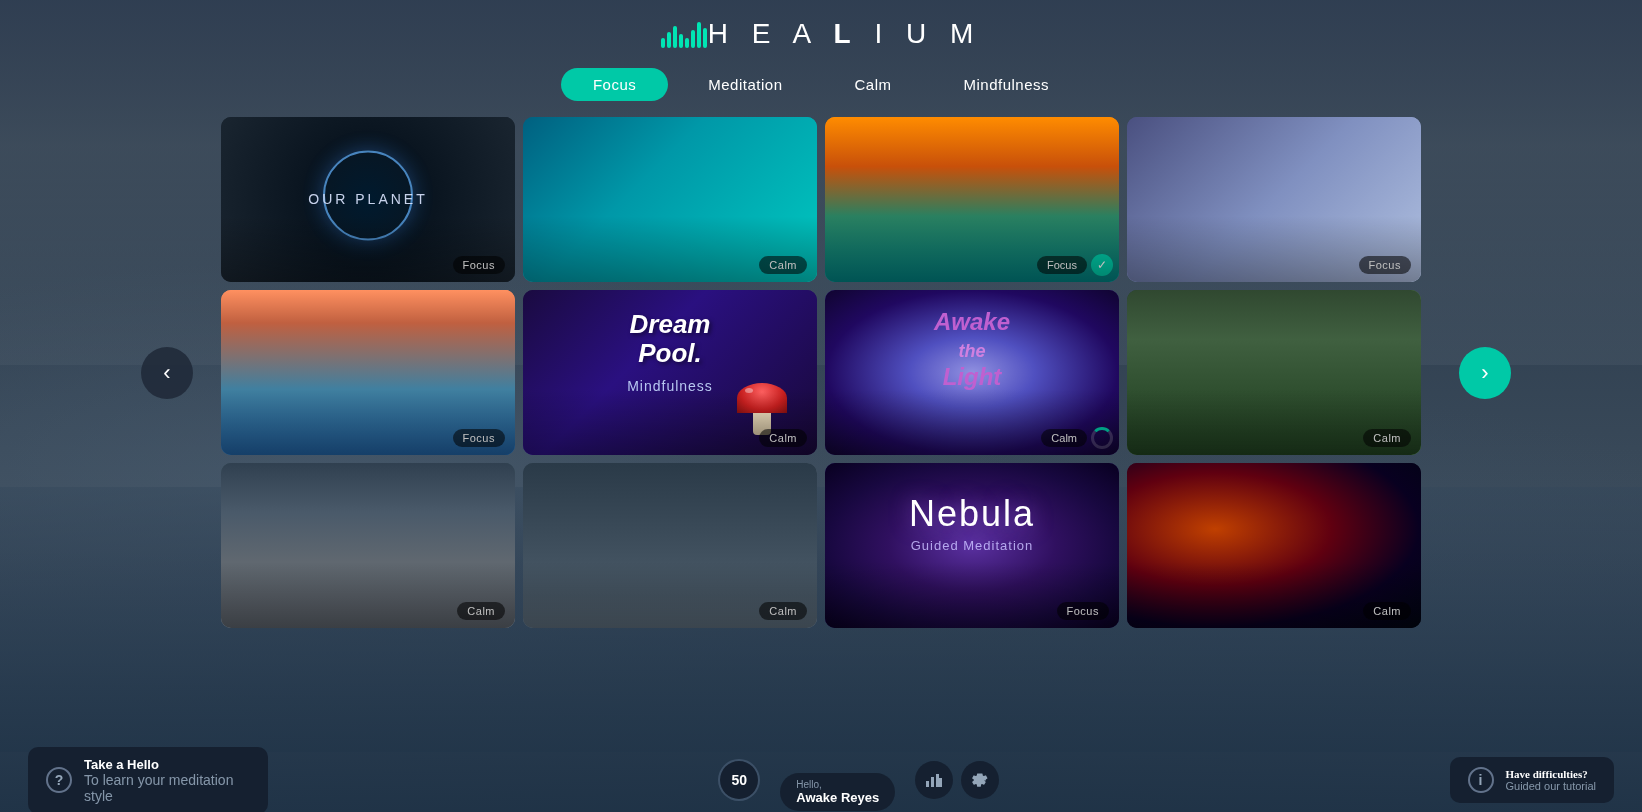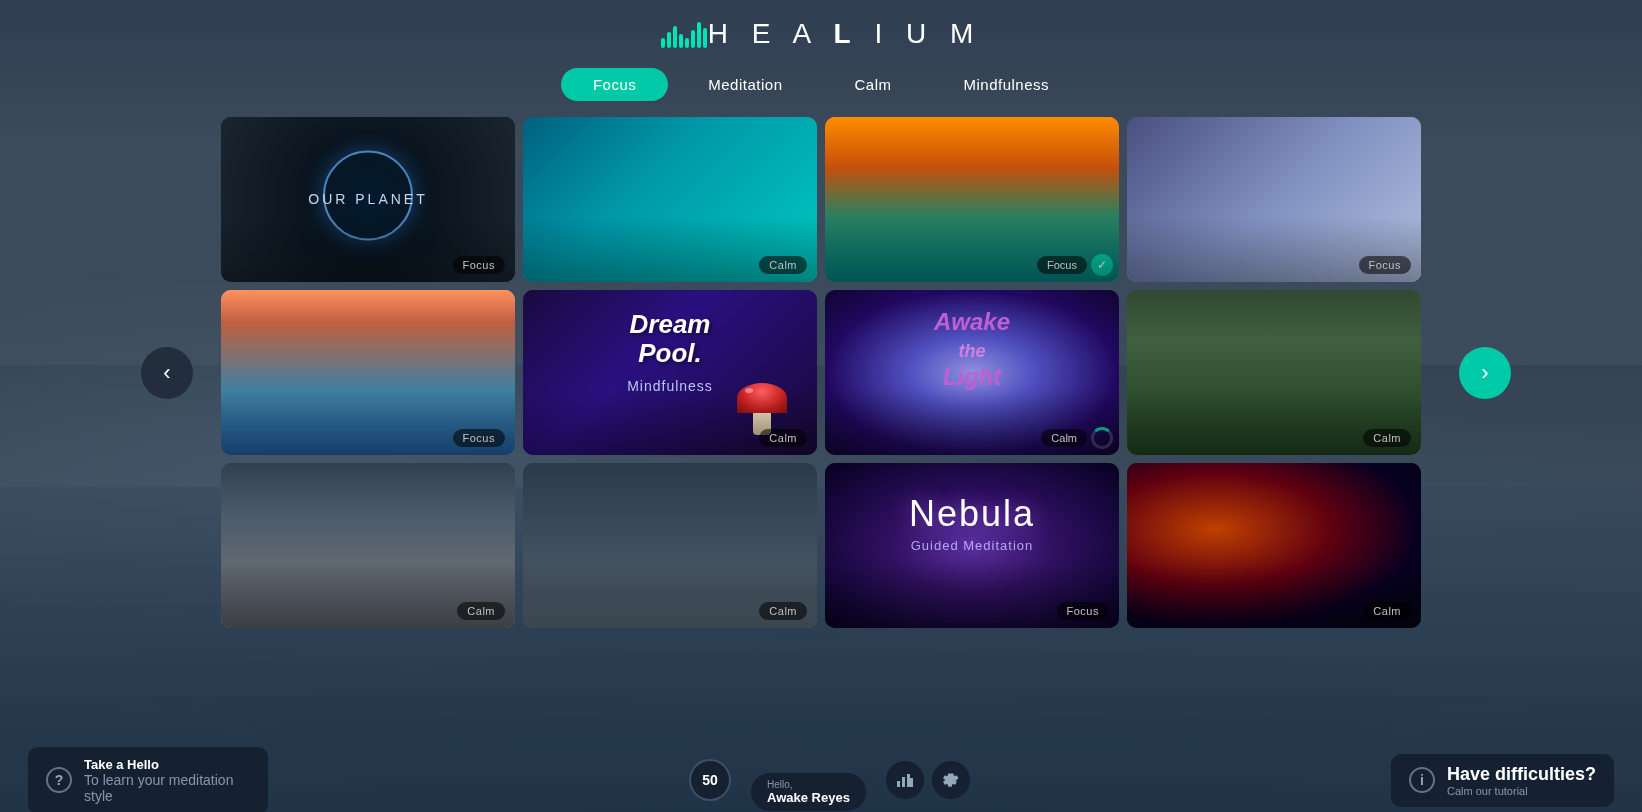--- a/index.html
+++ b/index.html
@@ -474,23 +474,24 @@
       border: 2px solid rgba(150,170,200,0.6);
       display: flex;
       align-items: center;
       justify-content: center;
       color: rgba(180,200,220,0.8);
       font-size: 14px;
       font-weight: bold;
       flex-shrink: 0;
     }
     .help-text .help-title {
-      font-size: 18px;
+      font-size: 11px;
       font-weight: 600;
       color: #fff;
+      font-family: Liberation Serif, serif;
     }
     .help-text .help-sub {
       font-size: 11px;
       color: rgba(180,200,220,0.7);
     }
 
     
     .bg-ocean {
       position: absolute;
       bottom: 60px;
@@ -680,17 +681,17 @@
           <path d="M9 11.5a2.5 2.5 0 1 0 0-5 2.5 2.5 0 0 0 0 5zm5.8-2a5.9 5.9 0 0 0 .05-.5 5.9 5.9 0 0 0-.05-.5l1.5-1.1a.4.4 0 0 0 .1-.5l-1.4-2.4a.4.4 0 0 0-.5-.1l-1.8.7a5.5 5.5 0 0 0-.9-.5l-.3-1.9a.4.4 0 0 0-.4-.3H6.5a.4.4 0 0 0-.4.3l-.3 1.9a5.5 5.5 0 0 0-.9.5l-1.8-.7a.4.4 0 0 0-.5.1L1.2 7a.4.4 0 0 0 .1.5l1.5 1.1a5.9 5.9 0 0 0 0 1l-1.5 1.1a.4.4 0 0 0-.1.5l1.4 2.4a.4.4 0 0 0 .5.1l1.8-.7a5.5 5.5 0 0 0 .9.5l.3 1.9a.4.4 0 0 0 .4.3h2.9a.4.4 0 0 0 .4-.3l.3-1.9a5.5 5.5 0 0 0 .9-.5l1.8.7a.4.4 0 0 0 .5-.1l1.4-2.4a.4.4 0 0 0-.1-.5l-1.5-1.1z"></path>
         </svg>
       </button>
     </div>
   </div>
 
   <div class="bottom-help">
     <div class="help-icon">i</div>
     <div class="help-text">
       <div class="help-title">Have difficulties?</div>
-      <div class="help-sub">Calm our tutorial</div>
+      <div class="help-sub">Guided our tutorial</div>
     </div>
   </div>
 
 </div>
 
 </body></html>

